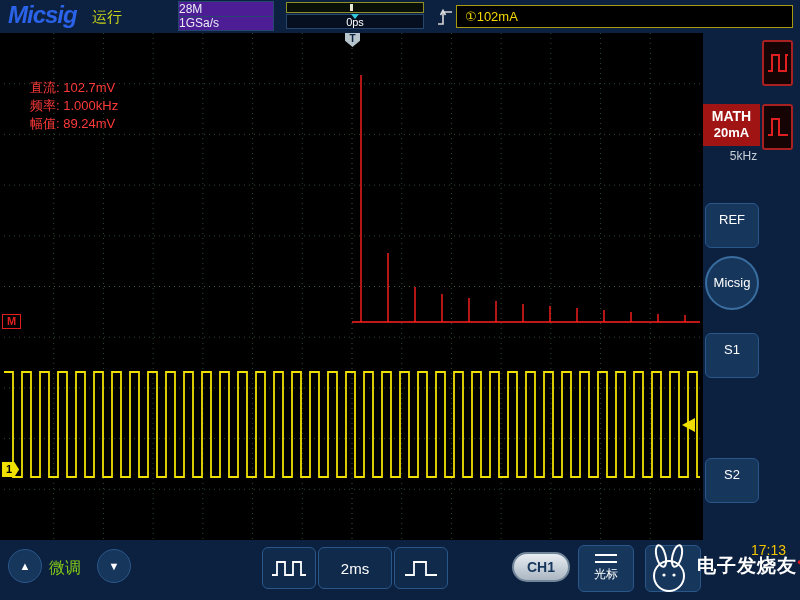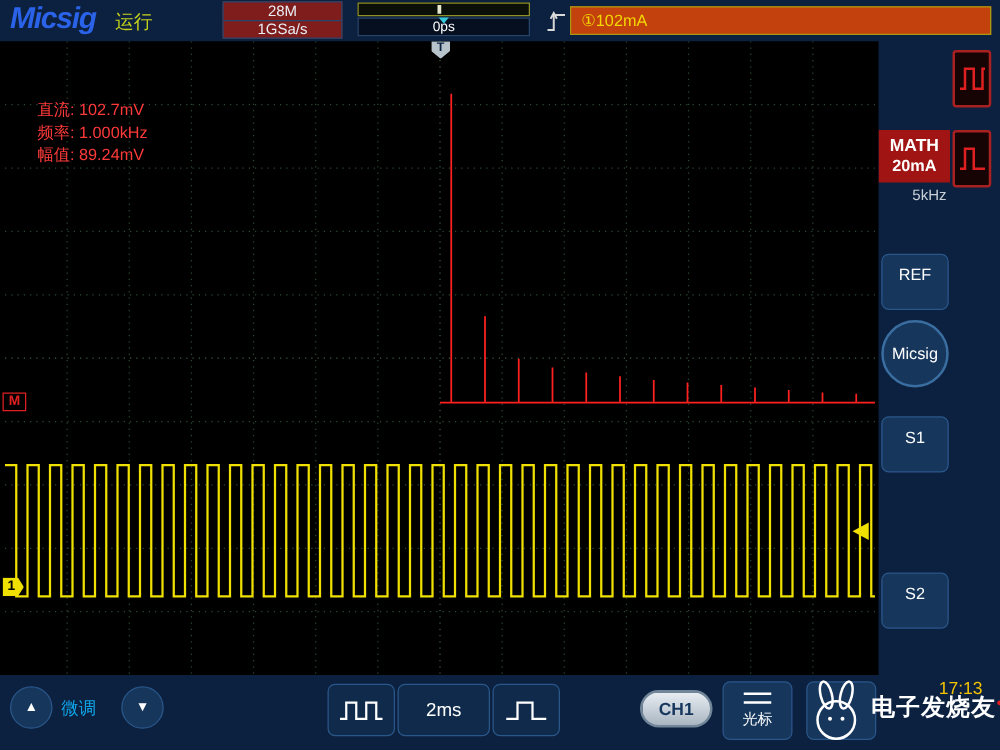--- a/index.html
+++ b/index.html
@@ -3,30 +3,30 @@
 <meta charset="utf-8">
 <style>
   * { box-sizing: border-box; margin: 0; padding: 0; }
   body { background: #000; font-family: "Liberation Sans", "DejaVu Sans", sans-serif; }
   .scope { position: relative; width: 800px; height: 600px; background: #0c203f; overflow: hidden; }
 
   
   .topbar { position: absolute; left: 0; top: 0; width: 800px; height: 33px; background: #0c203f; }
   .logo { position: absolute; left: 8px; top: 1px; font-style: italic; font-weight: bold; font-size: 24px; letter-spacing: -1px; color: #2a62e8; }
   .run-status { position: absolute; left: 92px; top: 8px; font-size: 15px; color: #c3cf1b; }
-  .rate-box { position: absolute; left: 178px; top: 1px; width: 96px; height: 30px; border: 1px solid #27466e; background: #7f1d1d; color: #e8eef4; font-size: 12px; text-align: center; }
+  .rate-box { position: absolute; left: 178px; top: 1px; width: 96px; height: 30px; border: 1px solid #27466e; background: #4c1d95; color: #e8eef4; font-size: 12px; text-align: left; }
   .rate-box .row1 { height: 15px; line-height: 15px; border-bottom: 1px solid #27466e; }
   .rate-box .row2 { height: 13px; line-height: 13px; }
   .tb-widget { position: absolute; left: 284px; top: 1px; width: 142px; height: 30px; }
   .tb-bar { position: relative; height: 11px; margin: 1px 2px 0; border: 1px solid #8f8f2a; background: #0a0f08; }
   .tb-bar .tb-tick { position: absolute; left: 46%; top: 1px; width: 3px; height: 7px; background: #e8e8d0; }
   .tb-pos { position: relative; height: 15px; margin: 1px 2px 0; border: 1px solid #27466e; background: #050f20; color: #fff; font-size: 11px; text-align: center; line-height: 14px; }
   .tb-pos .tb-tri { position: absolute; left: 50%; top: -1px; margin-left: -4px; width: 0; height: 0; border-left: 4px solid transparent; border-right: 4px solid transparent; border-top: 5px solid #35c8d8; }
   .slope-icon { position: absolute; left: 436px; top: 6px; }
-  .trig-box { position: absolute; left: 456px; top: 5px; width: 337px; height: 23px; border: 1px solid #a89a10; background: #c2410c; color: #f5d800; font-size: 13px; line-height: 21px; padding-left: 8px; }
+  .trig-box { position: absolute; left: 456px; top: 5px; width: 337px; height: 23px; border: 1px solid #a89a10; background: #000000; color: #f5d800; font-size: 13px; line-height: 21px; padding-left: 8px; }
 
   
   .screen { position: absolute; left: 0; top: 33px; width: 703px; height: 507px; background: #000; }
   .screen svg { position: absolute; left: 0; top: 0; }
   .meas { position: absolute; left: 30px; top: 46px; color: #ff3a3a; font-size: 13px; line-height: 18px; }
   .marker-m { position: absolute; left: 2px; top: 281px; height: 15px; line-height: 13px; padding: 0 4px; border: 1px solid #e02020; color: #e02020; background: #000; font-size: 11px; font-weight: bold; }
   .marker-1 { position: absolute; left: 2px; top: 429px; height: 15px; line-height: 15px; padding: 0 7px 0 4px; background: #f0e000; color: #000; font-size: 11px; font-weight: bold; clip-path: polygon(0 0, 72% 0, 100% 50%, 72% 100%, 0 100%); }
   .trig-marker { position: absolute; left: 345px; top: 0; width: 15px; height: 14px; background: #b8c4cc; color: #0c203f; font-size: 10px; font-weight: bold; text-align: center; line-height: 11px; clip-path: polygon(0 0, 100% 0, 100% 55%, 50% 100%, 0 55%); }
   .level-arrow { position: absolute; left: 682px; top: 385px; width: 0; height: 0; border-top: 7px solid transparent; border-bottom: 7px solid transparent; border-right: 13px solid #f0e000; }
 
@@ -43,21 +43,21 @@
   .sbtn.ref { top: 170px; }
   .sbtn.s1 { top: 300px; }
   .sbtn.s2 { top: 425px; }
   .levelbtn { position: absolute; left: 2px; top: 223px; width: 54px; height: 54px; border-radius: 50%; border: 2px solid #3a6ea0; background: #16365c; color: #fff; font-size: 13px; text-align: center; line-height: 50px; }
 
   
   .bottombar { position: absolute; left: 0; top: 540px; width: 800px; height: 60px; background: #0c203f; }
   .circbtn { position: absolute; top: 9px; width: 34px; height: 34px; border-radius: 50%; background: #16365c; border: 1px solid #2a578a; color: #fff; font-size: 11px; text-align: center; line-height: 32px; }
   .circbtn.up { left: 8px; }
   .circbtn.down { left: 97px; }
-  .fine-label { position: absolute; left: 49px; top: 18px; color: #0ea5e9; font-size: 14px; }
+  .fine-label { position: absolute; left: 49px; top: 18px; color: #84cc16; font-size: 16px; }
   .qsave { position: absolute; left: 150px; top: 5px; width: 62px; height: 47px; border-radius: 6px; background: #16365c; border: 1px solid #2a578a; color: #fff; font-size: 14px; text-align: center; padding-top: 6px; line-height: 18px; }
   .wgbox { position: absolute; top: 7px; height: 42px; border: 1px solid #2a578a; border-radius: 6px; background: #0f2a4a; display: flex; align-items: center; justify-content: center; color: #fff; }
   .wgbox.g1 { left: 262px; width: 54px; }
   .wgbox.g2 { left: 318px; width: 74px; font-size: 15px; }
   .wgbox.g3 { left: 394px; width: 54px; }
   .ch1btn { position: absolute; left: 512px; top: 12px; width: 58px; height: 30px; border-radius: 16px; background: linear-gradient(#e8edf2, #aab6c2); border: 2px solid #718699; color: #16365c; font-weight: bold; font-size: 14px; text-align: center; line-height: 27px; }
   .cursorbtn { position: absolute; left: 578px; top: 5px; width: 56px; height: 47px; border-radius: 6px; background: #16365c; border: 1px solid #2a578a; color: #fff; text-align: center; }
   .cursor-icon { display: inline-block; margin-top: 8px; width: 22px; height: 9px; border-top: 2px solid #fff; border-bottom: 2px solid #fff; }
   .cursorbtn .clabel { font-size: 12px; line-height: 14px; }
   .extrabtn { position: absolute; left: 645px; top: 5px; width: 56px; height: 47px; border-radius: 6px; background: #16365c; border: 1px solid #2a578a; }

